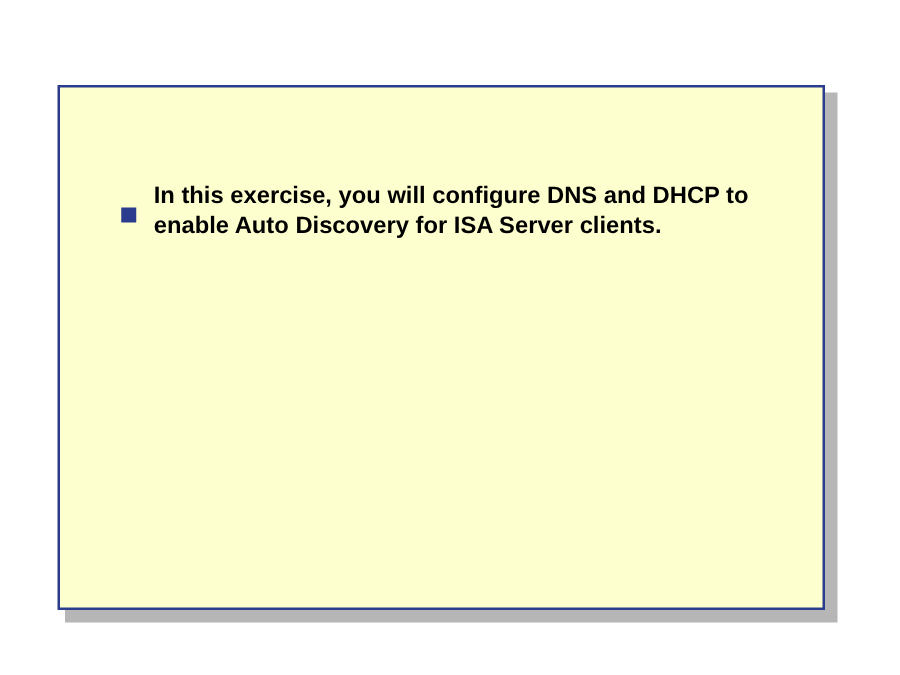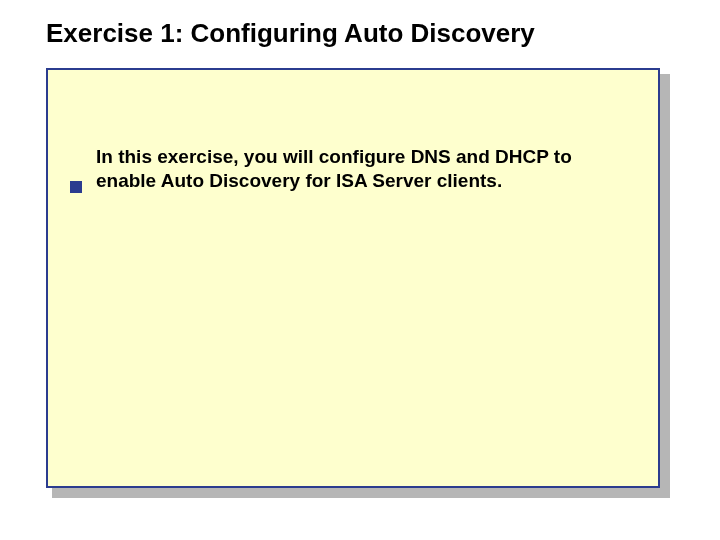--- a/index.html
+++ b/index.html
@@ -39,45 +39,44 @@
     left: 46px;
     width: 614px;
     height: 420px;
     background: #feffce;
     border: 2px solid #2b3c8f;
     box-sizing: border-box;
   }
   .bullet-row {
     position: absolute;
     top: 75px;
-    left: 22px;
+    left: 49px;
     right: 30px;
     display: flex;
-    align-items: flex-end;
+    align-items: center;
   }
   .bullet-icon {
     width: 12px;
     height: 12px;
     background: #2b3c8f;
     flex: 0 0 12px;
     margin-top: 6px;
     margin-right: 14px;
   }
   .bullet-text {
     font-size: 19px;
     font-weight: bold;
     color: #000;
     line-height: 1.25;
   }
 </style>
 </head>
 <body>
 
 <div class="slide">
-  <div class="title">Exercise 1: Configuring Auto Discovery</div>
   <div class="panel-shadow"></div>
   <div class="panel">
     <div class="bullet-row">
       <div class="bullet-icon"></div>
       <div class="bullet-text">In this exercise, you will configure DNS and DHCP to enable Auto Discovery for ISA Server clients.</div>
     </div>
   </div>
 </div>
 
 </body></html>

